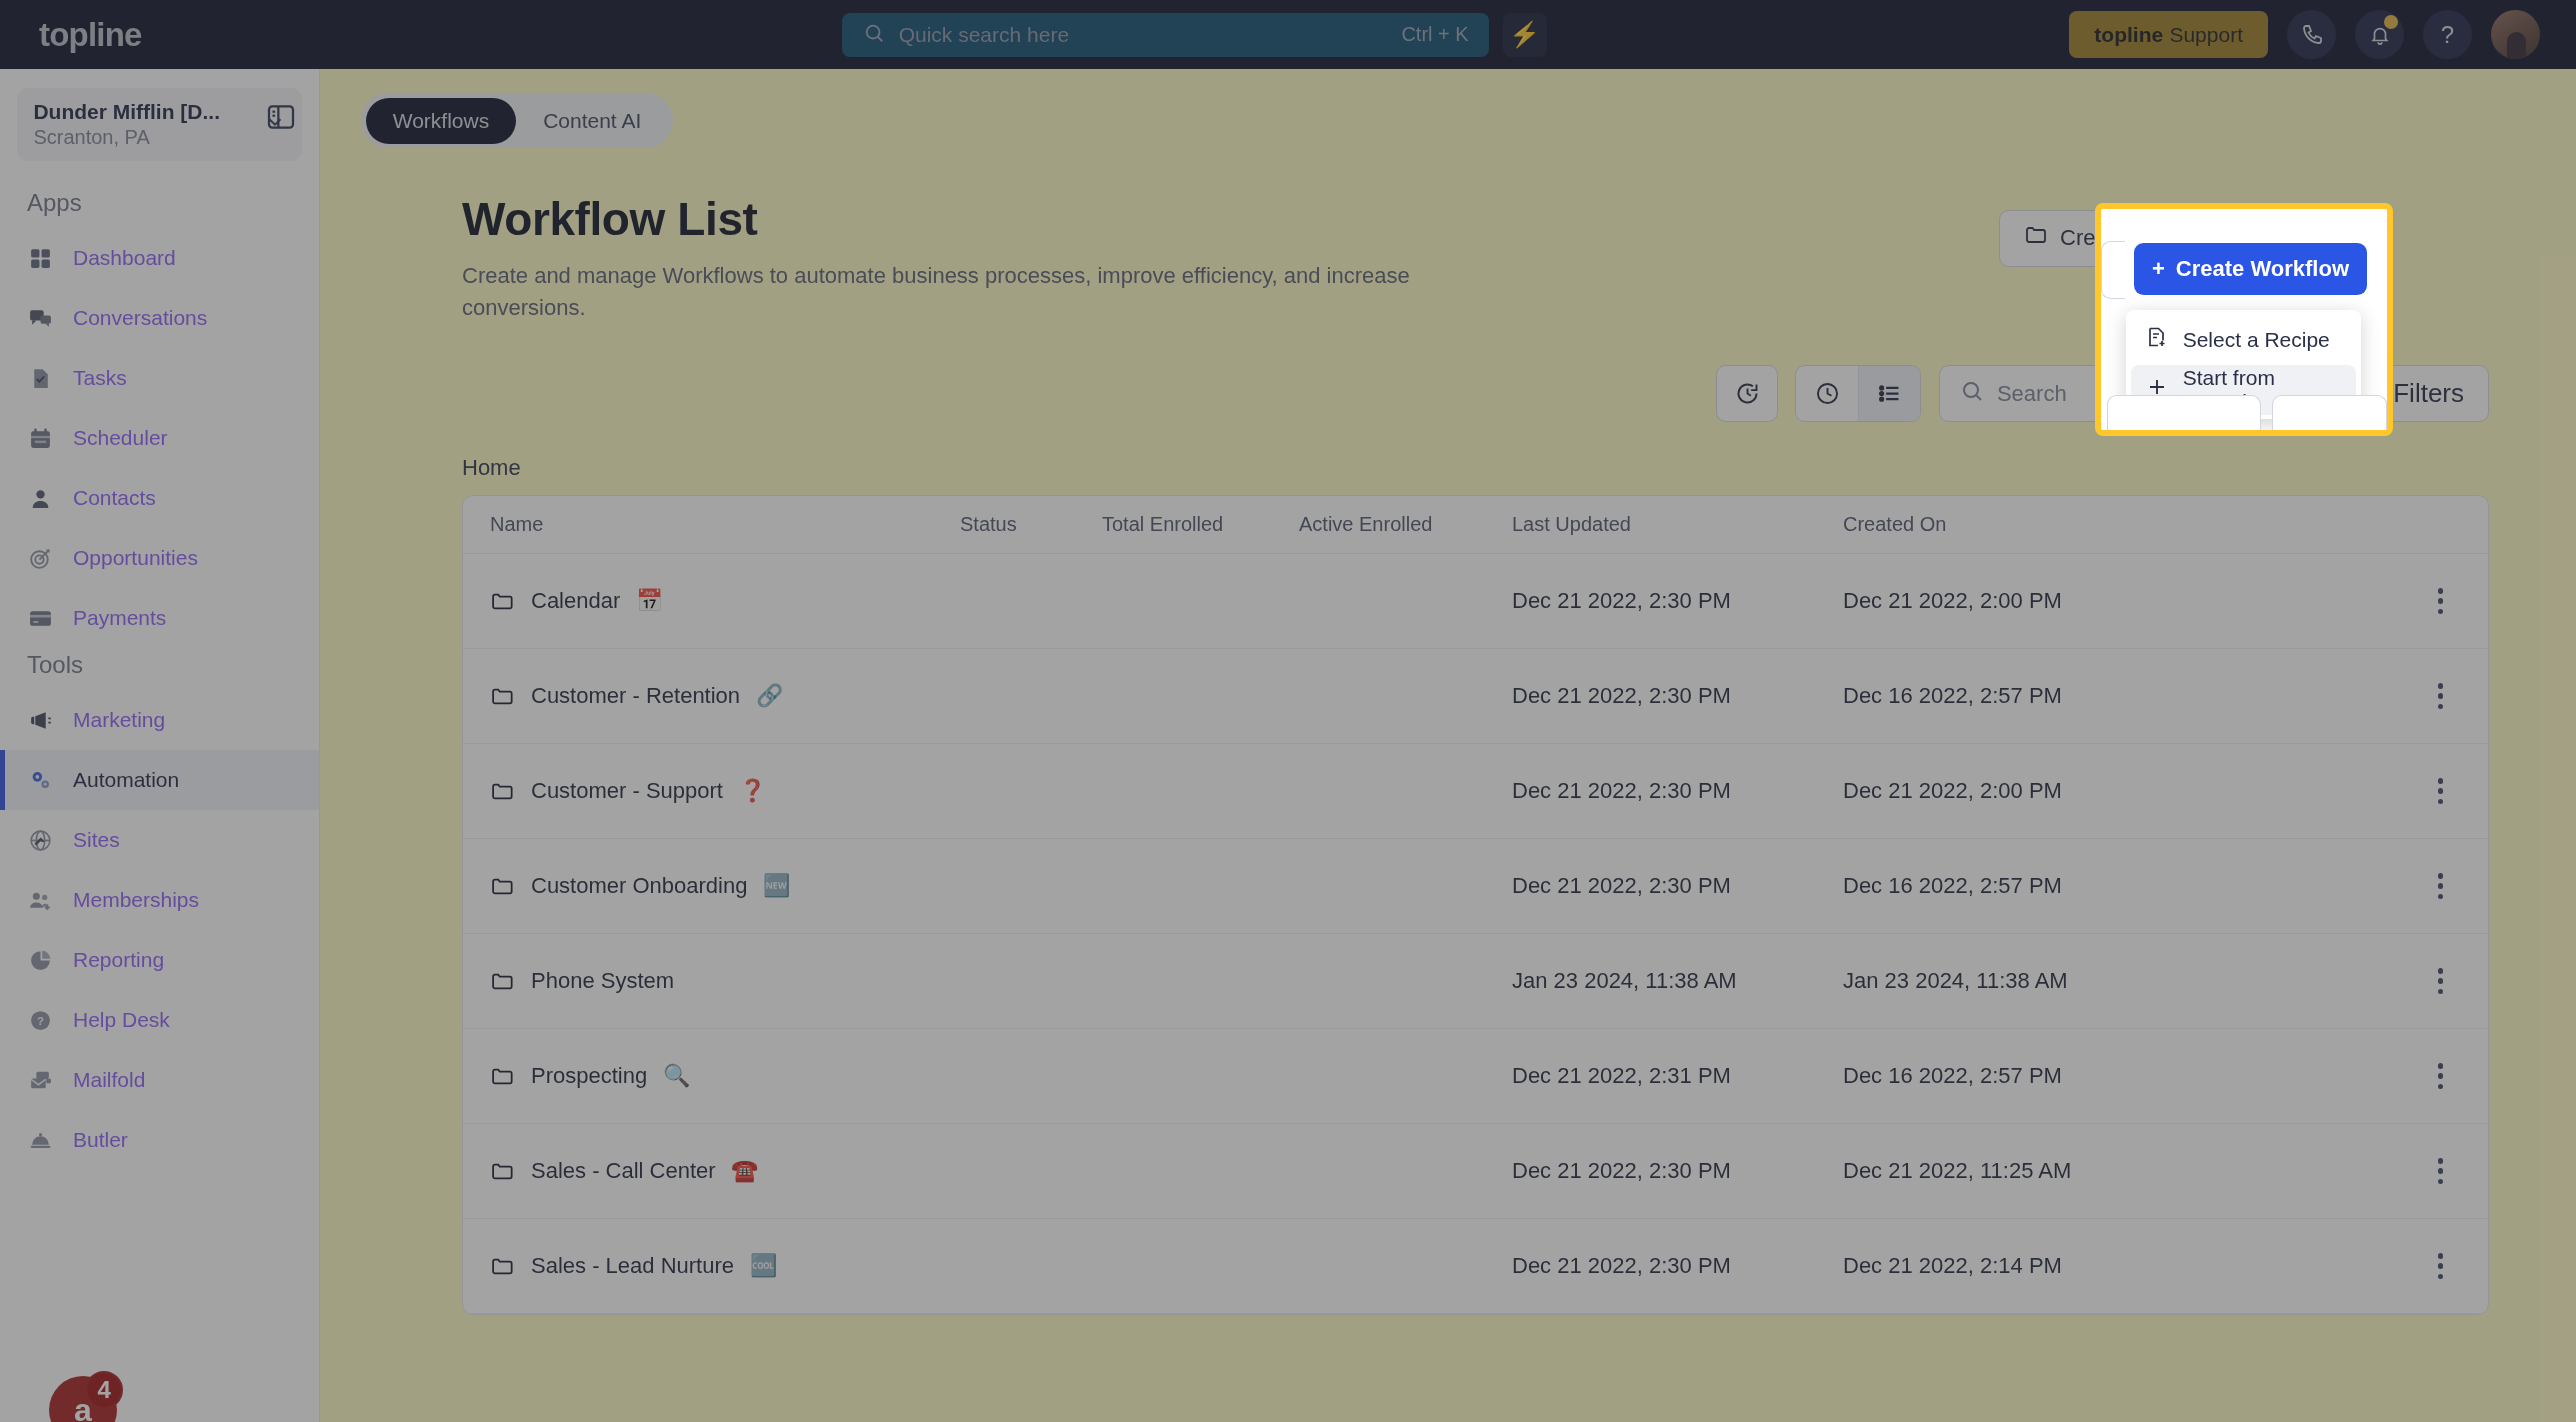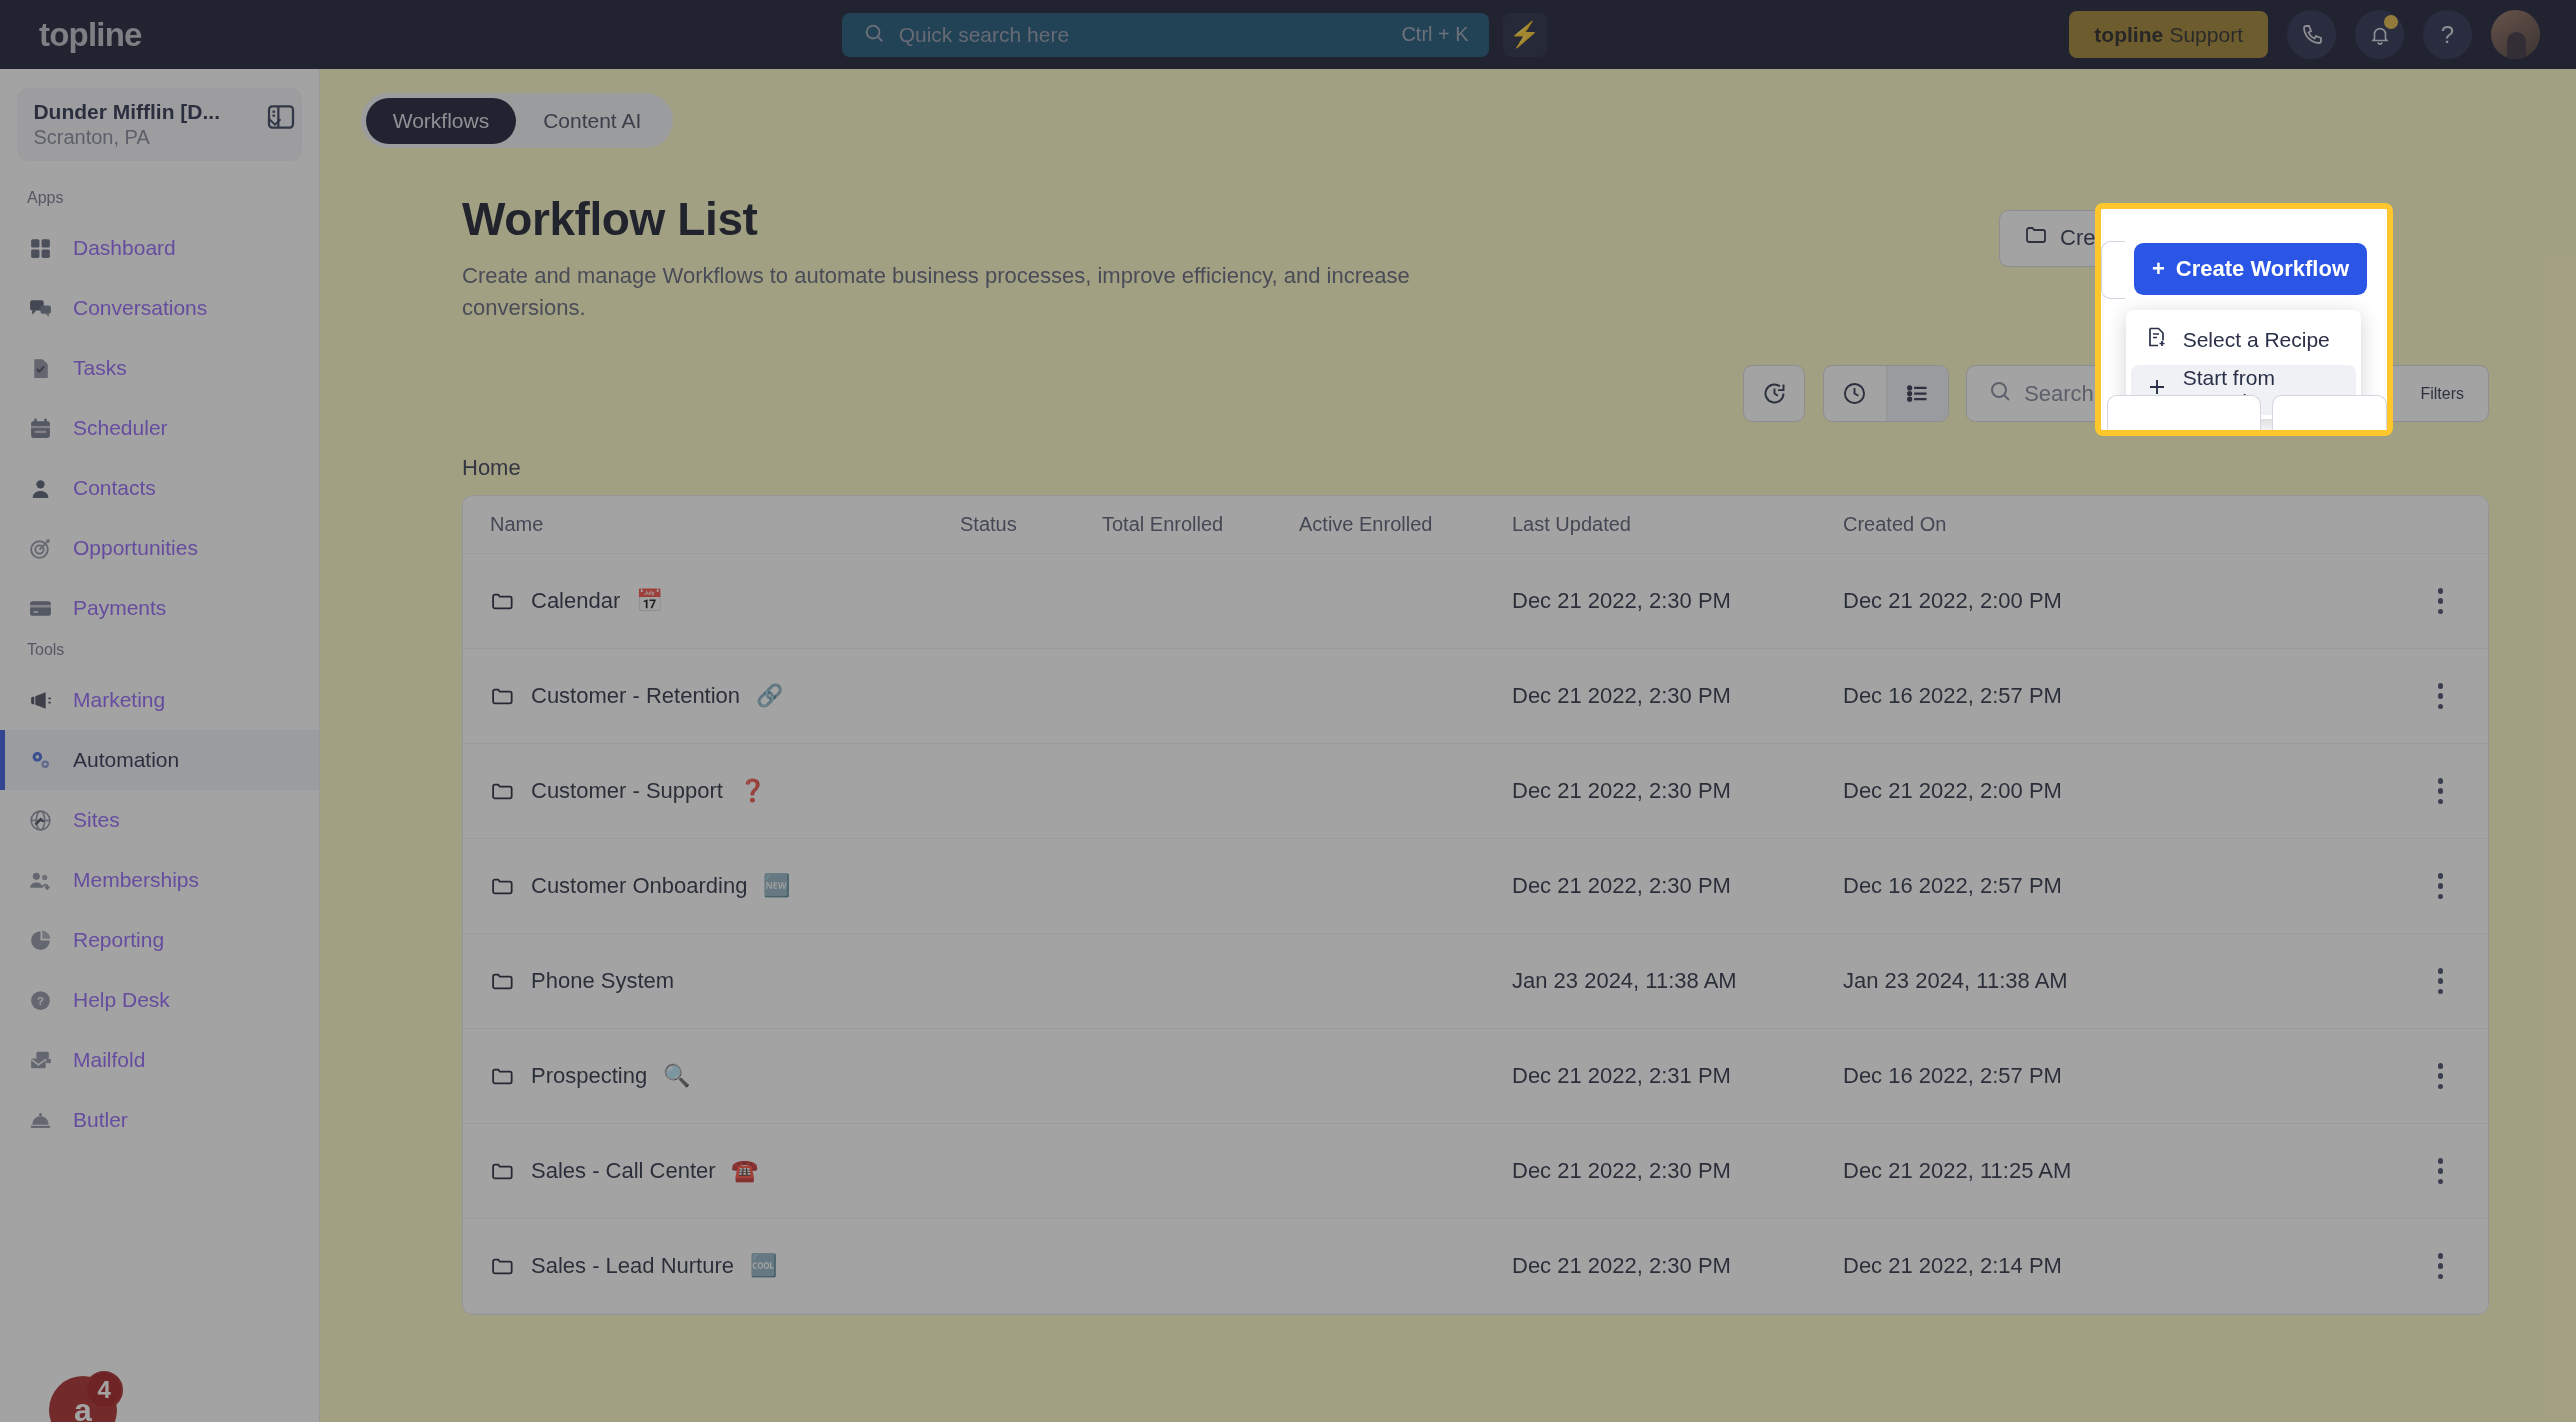--- a/index.html
+++ b/index.html
@@ -107,21 +107,21 @@
   }
   .loc-name { font-size: 21px; font-weight: 700; color: #1b2340; white-space: nowrap; }
   .loc-sub { font-size: 20px; color: #7b8094; margin-top: 1.6px; }
   .loc-chev { color: #2a3352; font-size: 20.5px; margin-left: 8px; }
   .panel-toggle {
     position: absolute; right: 20.5px; top: 30px;
     width: 36px; height: 36px;
     display:flex; align-items:center; justify-content:center;
   }
   .sec-label {
-    font-size: 16px; color: #6c7184;
+    font-size: 24px; color: #6c7184;
     padding: 3.2px 0 11px 27px;
   }
   .navitem {
     display: flex; align-items: center; gap: 19px;
     height: 60px;
     padding-left: 27px;
     font-size: 21px; color: #8b5cf6;
     position: relative;
   }
   .navitem.active {
@@ -200,21 +200,21 @@
   .seg > div + div { border-left:0.8px solid #e2e4ec; }
   .seg .on { background:#eef0f5; }
   .searchbox {
     width: 363px; height: 57px; border:0.8px solid #d3d6e0; border-radius:9.5px;
     background:#fff; display:flex; align-items:center; gap:12.6px; padding:0 20.5px;
     font-size:22px; color:#7a8094;
   }
   .filters-btn {
     height:57px; border:0.8px solid #d3d6e0; border-radius:9.5px; background:#fff;
     display:flex; align-items:center; gap:25px; padding:0 24px;
-    font-size:16px; color:#1e2540; font-weight:500;
+    font-size:26px; color:#1e2540; font-weight:500;
   }
 
   .crumb { font-size:22px; color:#2a3048; margin: 33px 0 14px 0; }
 
   .table { border:0.8px solid #e3e5ec; border-radius:11px; overflow:hidden; background:#fff; }
   .thead, .trow { display:flex; align-items:center; }
   .thead { height:58px; font-size:20px; color:#4c536b; border-bottom:0.8px solid #eceef3; }
   .trow { height:95px; border-bottom:0.8px solid #eceef3; font-size:22px; color:#1c2238; }
   .c-name { flex: 0 0 497px; padding-left:27px; display:flex; align-items:center; gap:16px; }
   .c-status { flex: 0 0 142px; }

